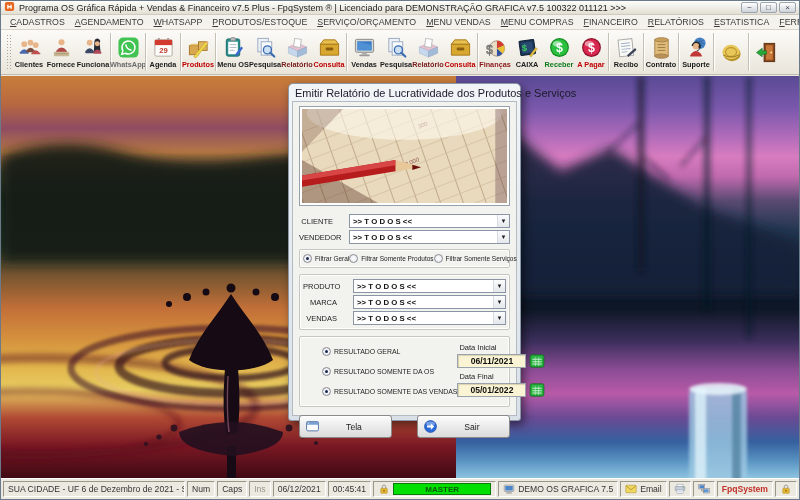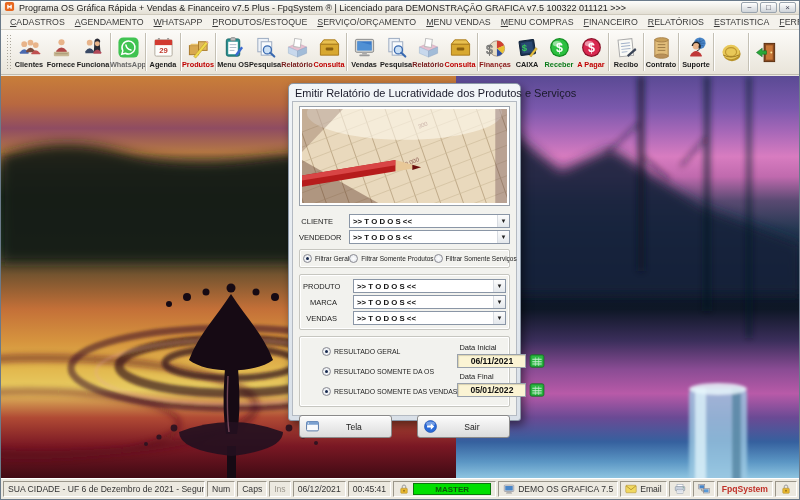--- a/index.html
+++ b/index.html
@@ -82,21 +82,21 @@
     display:flex;align-items:center;gap:2px;font-size:8.6px;color:#222;padding:0 5px;font-family:"Liberation Sans",sans-serif}
   .dbtn .bl{flex:1;text-align:center}
 
   
   #statusbar{position:absolute;left:0;bottom:0;right:0;height:21px;background:#ece9e0;border-top:1px solid #fff;
     display:flex;gap:2px;padding:2px;font-size:8.6px;color:#333;z-index:6}
   .sp{border:1px solid;border-color:#9a968a #ffffff #ffffff #9a968a;background:#ece9e0;
     display:flex;align-items:center;gap:3px;padding:0 4px;white-space:nowrap}
   .sp-location{flex:1;overflow:hidden}
   .dim{color:#9a968c}
-  .badge{display:inline-block;width:78px;text-align:center;font-size:8px;font-weight:bold;
+  .badge{display:inline-block;width:98px;text-align:center;font-size:8px;font-weight:bold;
     border:1px solid #0a7a0a;height:12px;line-height:11px}
   .sicon{display:flex;align-items:center}
 </style>
 </head>
 <body>
 
 <div id="titlebar">
   <span id="app-icon"><svg width="11" height="11" viewBox="0 0 24 24" font-family="Liberation Sans, sans-serif">
         <rect x="2" y="2" width="20" height="20" rx="4" fill="#e86820"></rect>
         <path d="M7 17V8h3v3h4V8h3v9h-3v-3h-4v3z" fill="#fff"></path>

